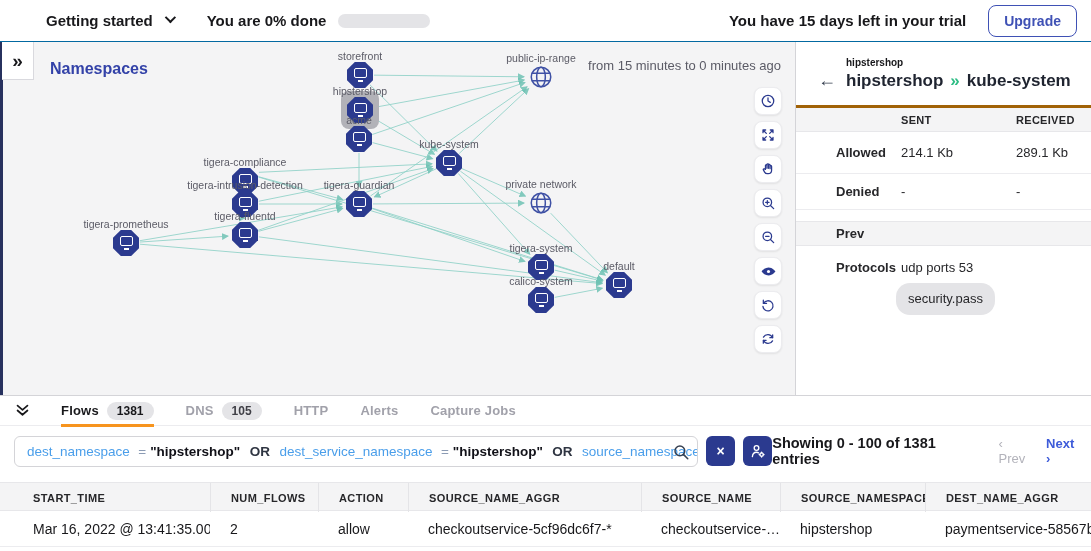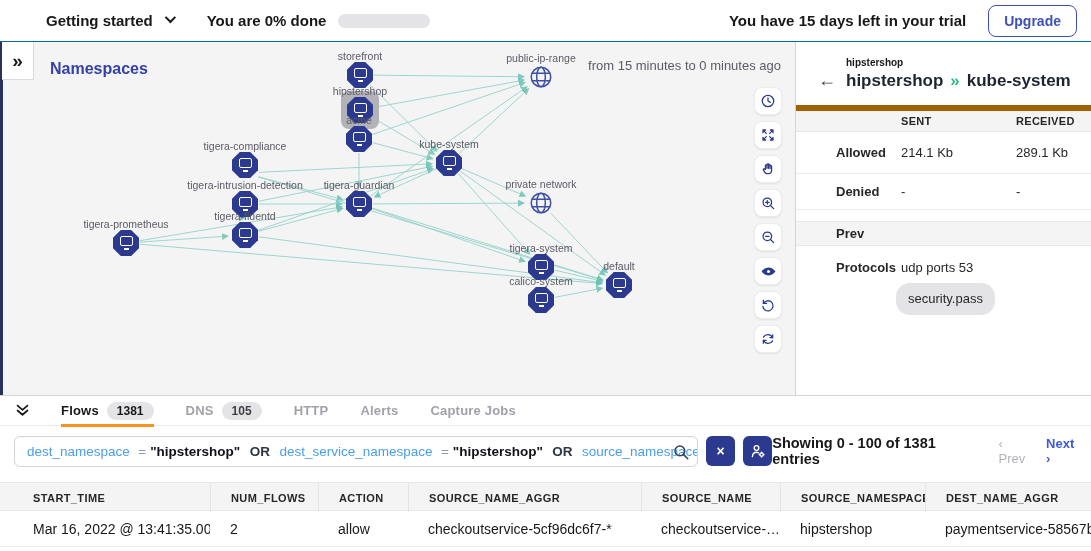--- a/index.html
+++ b/index.html
@@ -27,21 +27,21 @@
   .mon { width:13px; height:10px; border:1.5px solid #fff; border-radius:2px; }
   .mon-bar { width:5px; height:2px; background:#fff; margin-top:1.5px; }
   .gnode-label { position:absolute; bottom:26px; left:50%; transform:translateX(-50%); white-space:nowrap; font-size:10.5px; color:#5b5b66; }
 
   .panel { position:absolute; top:42px; left:795px; width:296px; height:353px; background:#fff; border-left:1px solid #d4d4d8; overflow:hidden; }
   .panel-eyebrow { margin:15px 0 0 50px; font-size:10px; font-weight:bold; color:#18181b; }
   .panel-head { display:flex; align-items:center; margin:2px 0 14px 22px; }
   .back-arrow { font-size:18px; color:#374151; cursor:pointer; margin-right:10px; }
   .panel-title { font-size:17px; font-weight:bold; color:#1f2430; }
   .flow-sep { color:#2ebd85; font-weight:bold; font-size:17px; margin:0 7px; }
-  .stats-header { display:grid; grid-template-columns:105px 115px 1fr; background:#f4f4f5; border-top:6px solid #a16207; border-bottom:1px solid #e7e7ea; height:27px; align-items:center; }
+  .stats-header { display:grid; grid-template-columns:105px 115px 1fr; background:#f4f4f5; border-top:3px solid #a16207; border-bottom:1px solid #e7e7ea; height:27px; align-items:center; }
   .stats-header div { font-size:11px; font-weight:bold; color:#27272a; letter-spacing:.3px; }
   .stats-row { display:grid; grid-template-columns:105px 115px 1fr; align-items:center; border-bottom:1px solid #ececef; }
   .stats-row .lbl { font-size:13px; font-weight:bold; color:#27272a; padding-left:40px; }
   .stats-row .val { font-size:13px; color:#27272a; }
   .more-band { background:#f4f4f5; border-top:1px solid #e7e7ea; border-bottom:1px solid #e7e7ea; height:25px; display:flex; align-items:center; margin-top:11px; }
   .more-band span { font-size:13px; font-weight:bold; color:#27272a; padding-left:40px; }
   .kv { display:grid; grid-template-columns:105px 1fr; margin-top:14px; }
   .kv .k { font-size:13px; font-weight:bold; color:#27272a; padding-left:40px; }
   .kv .v { font-size:13px; color:#27272a; }
   .pol-pills { display:flex; flex-direction:column; align-items:flex-start; gap:7px; margin:8px 0 0 100px; }
@@ -166,21 +166,21 @@
       <div class="gnode" style="left: 541px; top: 35px;"><svg width="26" height="26" viewBox="0 0 24 24" fill="none" stroke="#3f51a5" stroke-width="1.4">
           <circle cx="12" cy="12" r="9"></circle>
           <ellipse cx="12" cy="12" rx="4" ry="9"></ellipse>
           <path d="M3.6 8.5h16.8M3.6 15.5h16.8"></path>
         </svg><div class="gnode-label">public-ip-range</div></div>
       <div class="gnode" style="left: 541px; top: 161px;"><svg width="26" height="26" viewBox="0 0 24 24" fill="none" stroke="#3f51a5" stroke-width="1.4">
           <circle cx="12" cy="12" r="9"></circle>
           <ellipse cx="12" cy="12" rx="4" ry="9"></ellipse>
           <path d="M3.6 8.5h16.8M3.6 15.5h16.8"></path>
         </svg><div class="gnode-label">private network</div></div>
-      <div class="gnode" style="left: 245px; top: 123px; border-radius: 10px;">
+      <div class="gnode" style="left: 245px; top: 139px; border-radius: 10px;">
         <div class="octagon">
           <div class="mon"></div>
           <div class="mon-bar"></div>
         </div>
         <div class="gnode-label">tigera-compliance</div>
       </div>
       <div class="gnode" style="left: 245px; top: 162px;">
         <div class="octagon">
           <div class="mon"></div>
           <div class="mon-bar"></div>

